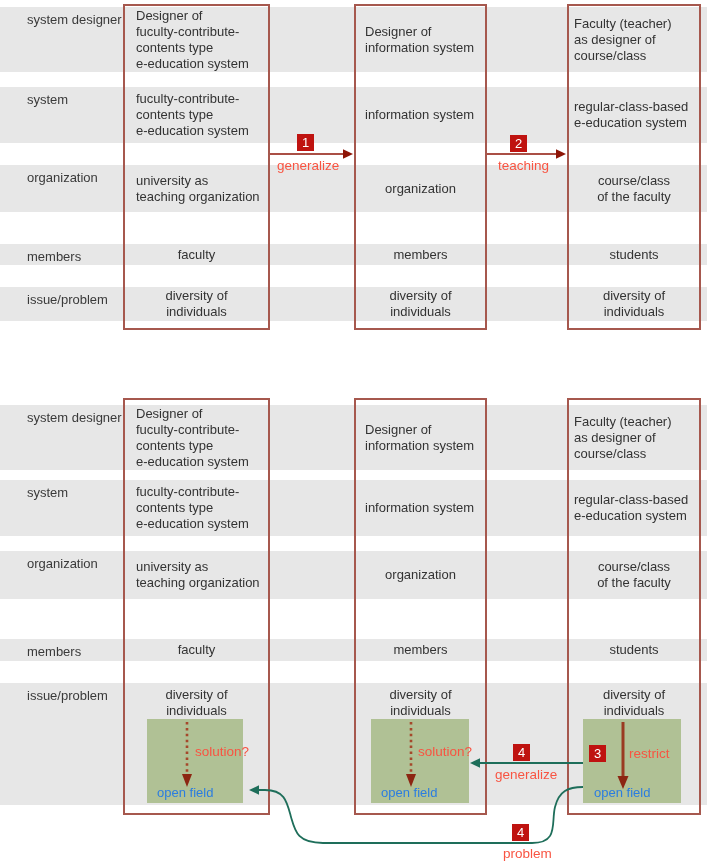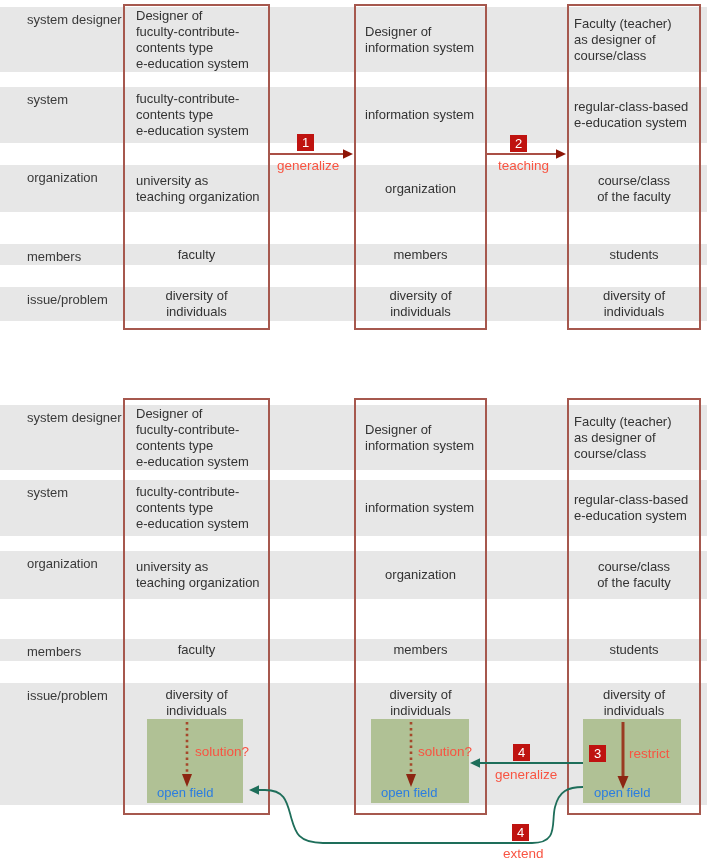--- a/index.html
+++ b/index.html
@@ -159,15 +159,15 @@
   <div class="openfield" style="left:381px;top:785px;">open field</div>
 
   <div class="badge" style="left:589px;top:745px;">3</div>
   <div class="redlabel" style="left:629px;top:746px;">restrict</div>
   <div class="openfield" style="left:594px;top:785px;">open field</div>
 
   <div class="badge" style="left:513px;top:744px;">4</div>
   <div class="redlabel" style="left:495px;top:767px;">generalize</div>
 
   <div class="badge" style="left:512px;top:824px;">4</div>
-  <div class="redlabel" style="left:503px;top:846px;">extend</div>
+  <div class="redlabel" style="left:503px;top:846px;">problem</div>
 
 </div>
 
 </body></html>

